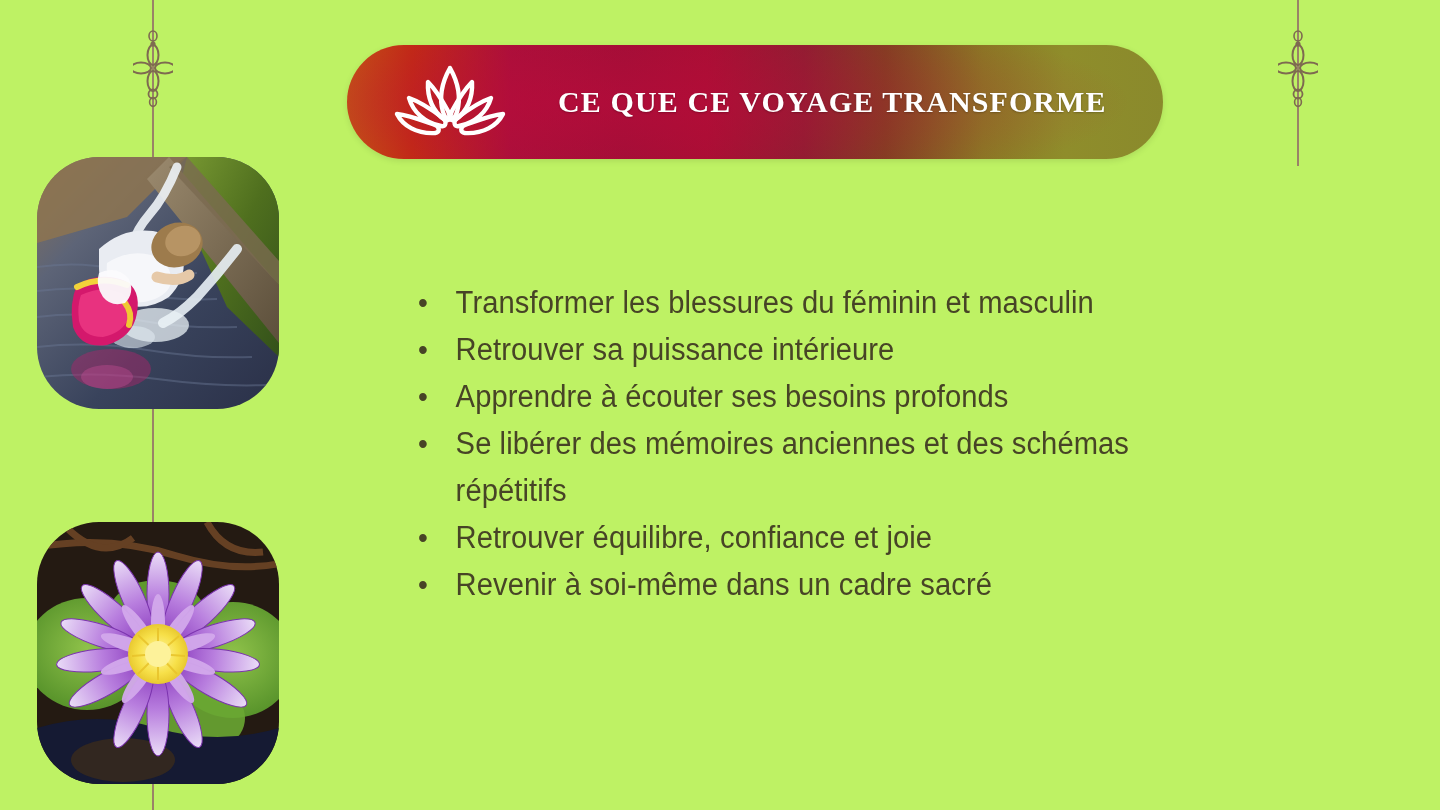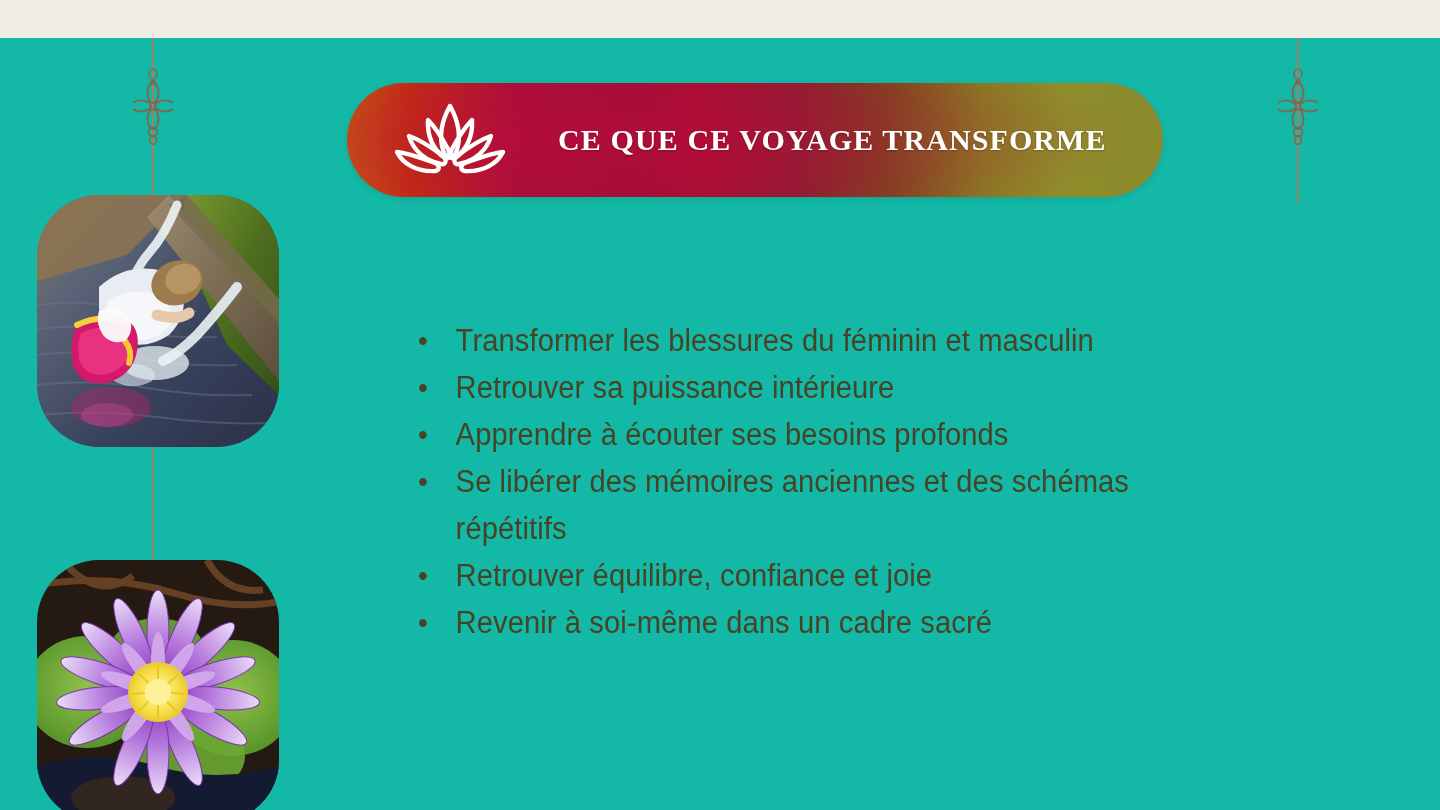--- a/index.html
+++ b/index.html
@@ -11,22 +11,21 @@
 
   body {
     background:#f2ede5;
     font-family:"Liberation Sans", sans-serif;
     position:relative;
   }
 
   .slide {
     position:absolute;
     inset:0;
-    background:#14b8a6;
-    margin-top:38px;
+    background:#bef264;
   }
 
   
   .ornament {
     position:absolute;
     width:40px;
     display:flex;
     flex-direction:column;
     align-items:center;
   }

